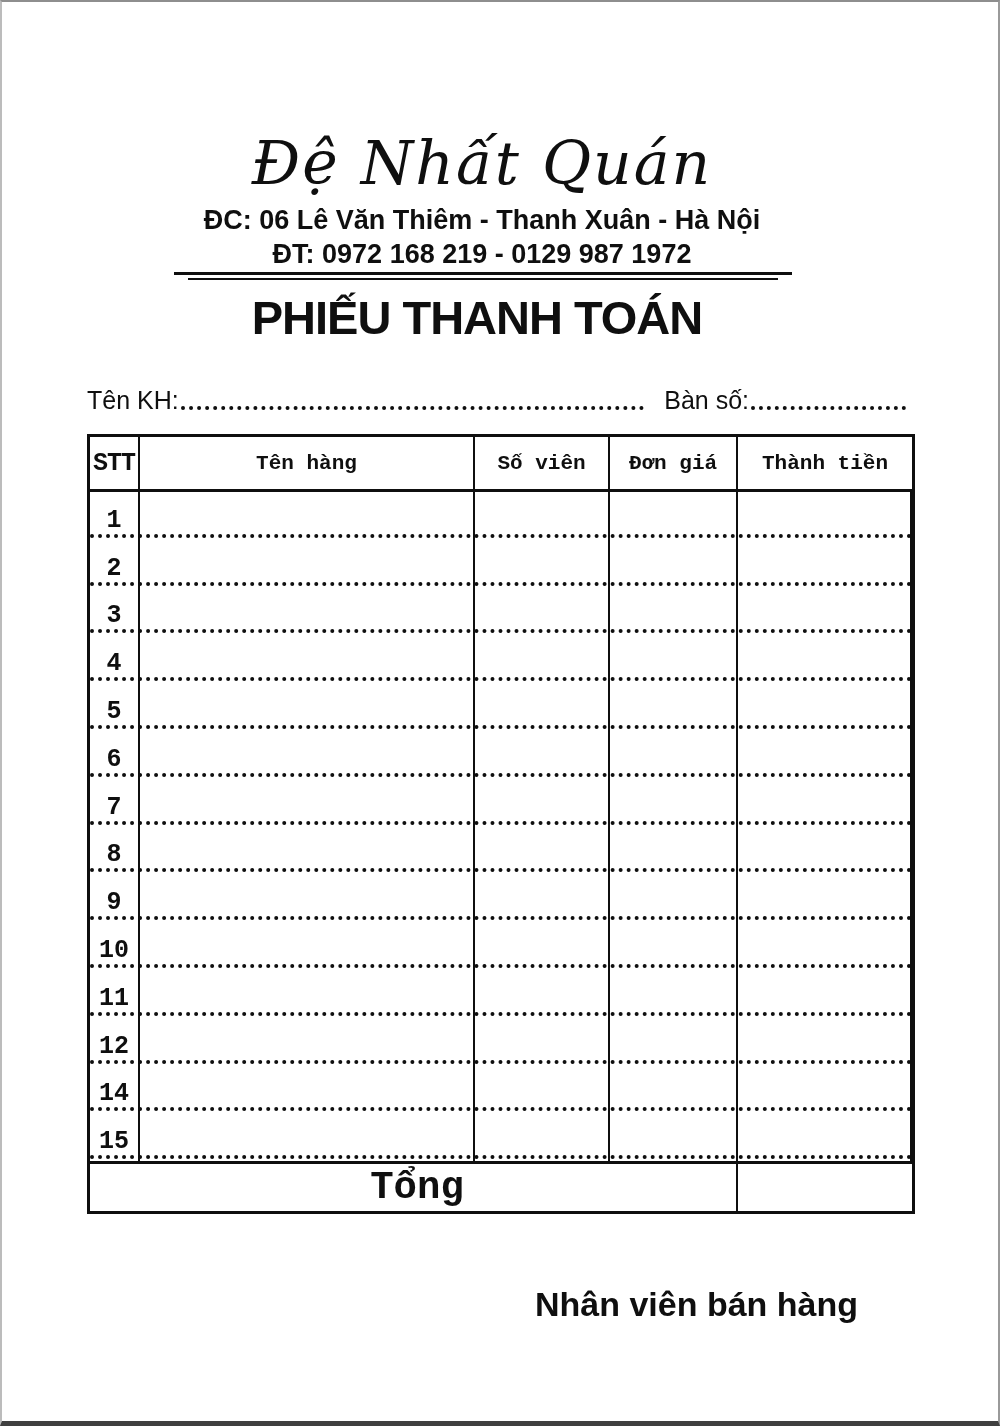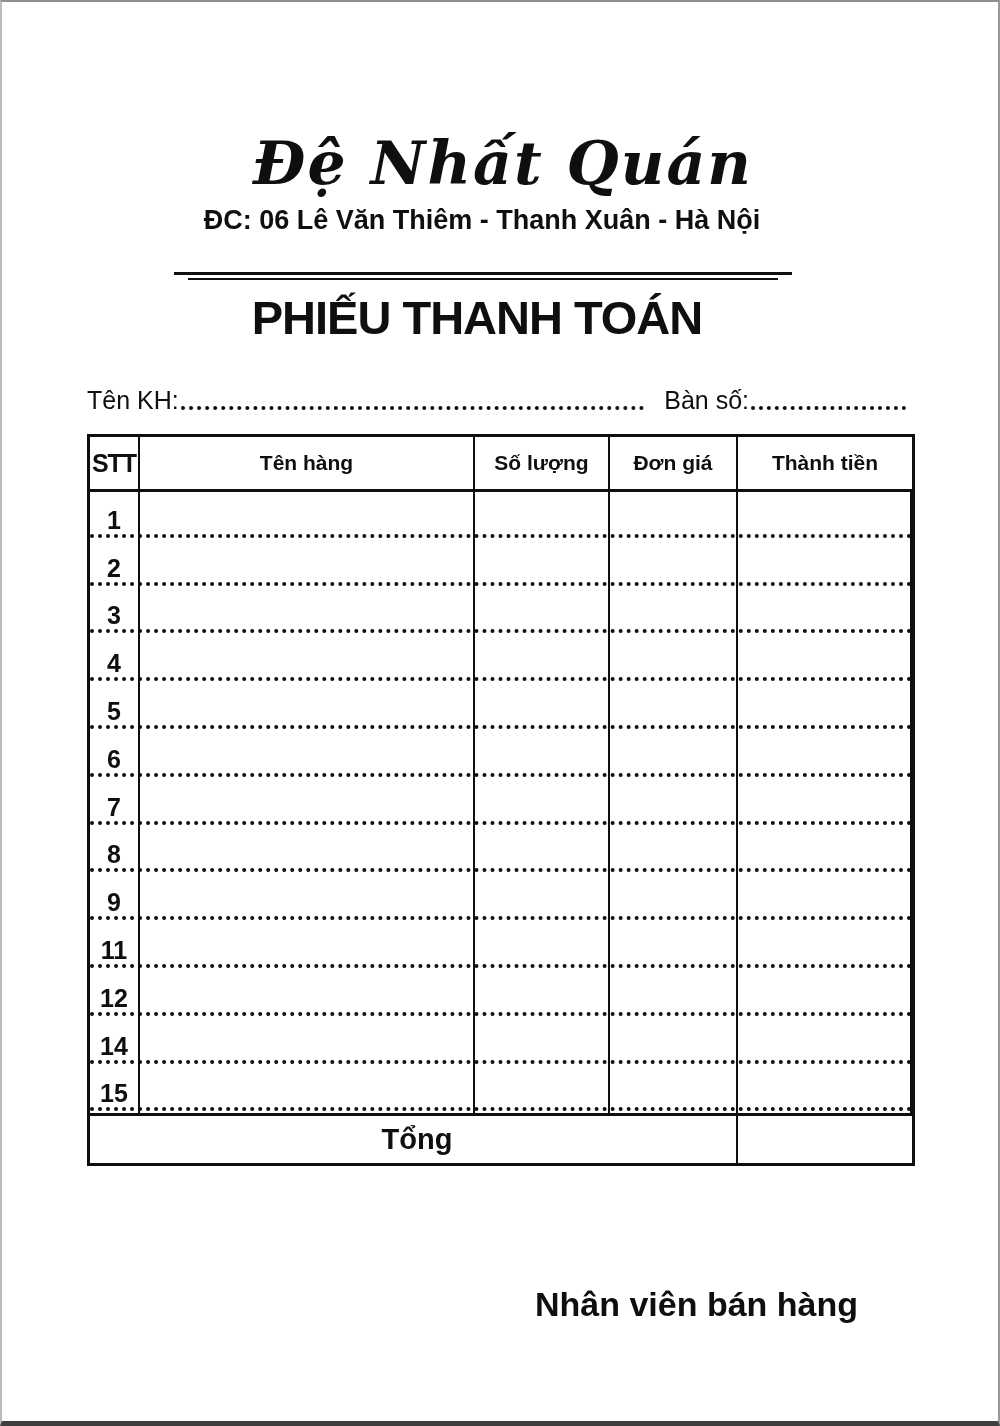--- a/index.html
+++ b/index.html
@@ -18,22 +18,22 @@
     border-right: 2px solid #9a9a9a;
     border-bottom: 5px solid #3f3f3f;
     background: #ffffff;
   }
 
   
   .brand {
     position: absolute; top: 126px; left: 0; width: 960px;
     text-align: center;
     font-family: "DejaVu Serif", serif;
-    font-style: italic; font-weight: bold;
-    font-size: 60px; letter-spacing: 2px; margin-left: 21px;
+    font-style: italic; font-weight: normal;
+    font-size: 60px; letter-spacing: 2px;
   }
   .addr {
     position: absolute; top: 203px; left: 0; width: 960px;
     text-align: center; font-weight: bold; font-size: 27px;
   }
   .phone {
     position: absolute; top: 237px; left: 0; width: 960px;
     text-align: center; font-weight: bold; font-size: 27px;
   }
   .rule { position: absolute; top: 270px; left: 172px; width: 618px; }
@@ -54,21 +54,21 @@
   .leader {
     flex: 1 1 auto; height: 0; margin: 0 2px 5px 2px;
     border-bottom: 4px dotted var(--ink, #0f0f0f);
   }
   .leader2 { flex: 0 0 155px; }
   .lbl2 { margin-left: 18px; }
 
   
   .tbl {
     position: absolute; top: 432px; left: 85px; width: 828px;
-    border: 3px solid var(--ink, #0f0f0f); background: #fff;
+    border: 3px solid var(--ink, #0f0f0f); background: #fff; font-family: Liberation Mono, monospace;
   }
   .thead {
     display: grid; grid-template-columns: 50px 335px 135px 128px 1fr;
     height: 55px; border-bottom: 3px solid var(--ink, #0f0f0f);
   }
   .thead .hcell {
     display: flex; align-items: center; justify-content: center;
     font-weight: bold; font-size: 21px;
     border-right: 2px solid var(--ink, #0f0f0f);
   }
@@ -90,57 +90,58 @@
     position: absolute; left: 0; right: 0; bottom: 2px; height: 0;
     border-bottom: 4px dotted var(--ink, #0f0f0f); z-index: 2;
   }
 
   .tfoot {
     display: grid; grid-template-columns: 648px 1fr;
     height: 50px; border-top: 3px solid var(--ink, #0f0f0f);
   }
   .tfoot .total-label-cell {
     display: flex; align-items: center; justify-content: center;
-    font-weight: bold; font-size: 29px;
+    font-weight: bold; font-size: 39px;
     border-right: 2px solid var(--ink, #0f0f0f);
     padding-left: 8px;
   }
 
   .sig {
     position: absolute; top: 1283px; left: 0; width: 856px;
     text-align: right; font-weight: bold; font-size: 34px;
   }
 </style>
 </head>
 <body style="background: rgb(255, 255, 255);">
 
 <div class="page">
 
   <div class="brand">Đệ Nhất Quán</div>
   <div class="addr">ĐC: 06 Lê Văn Thiêm - Thanh Xuân - Hà Nội</div>
+  <div class="phone">ĐT: 0972 168 219 - 0129 987 1972</div>
 
   <div class="rule">
     <span class="r1"></span>
     <span class="r2"></span>
   </div>
 
   <h1 class="doc-title">PHIẾU THANH TOÁN</h1>
 
   <div class="kh-row">
     <span class="lbl">Tên KH:</span>
     <span class="leader"></span>
     <span class="lbl lbl2">Bàn số:</span>
     <span class="leader leader2"></span>
   </div>
 
   <div class="tbl">
     <div class="thead">
       <div class="hcell">STT</div>
       <div class="hcell">Tên hàng</div>
-      <div class="hcell">Số lượng</div>
+      <div class="hcell">Số viên</div>
       <div class="hcell">Đơn giá</div>
       <div class="hcell">Thành tiền</div>
     </div>
 
     <div class="tbody" id="tbody">
         <div class="trow">
     <div class="cell cell-stt">1</div>
     <div class="cell"></div>
     <div class="cell"></div>
     <div class="cell"></div>
@@ -198,20 +199,28 @@
         <div class="trow">
     <div class="cell cell-stt">8</div>
     <div class="cell"></div>
     <div class="cell"></div>
     <div class="cell"></div>
     <div class="cell"></div>
     <div class="dots"></div>
   </div>
         <div class="trow">
     <div class="cell cell-stt">9</div>
+    <div class="cell"></div>
+    <div class="cell"></div>
+    <div class="cell"></div>
+    <div class="cell"></div>
+    <div class="dots"></div>
+  </div>
+        <div class="trow">
+    <div class="cell cell-stt">10</div>
     <div class="cell"></div>
     <div class="cell"></div>
     <div class="cell"></div>
     <div class="cell"></div>
     <div class="dots"></div>
   </div>
         <div class="trow">
     <div class="cell cell-stt">11</div>
     <div class="cell"></div>
     <div class="cell"></div>

